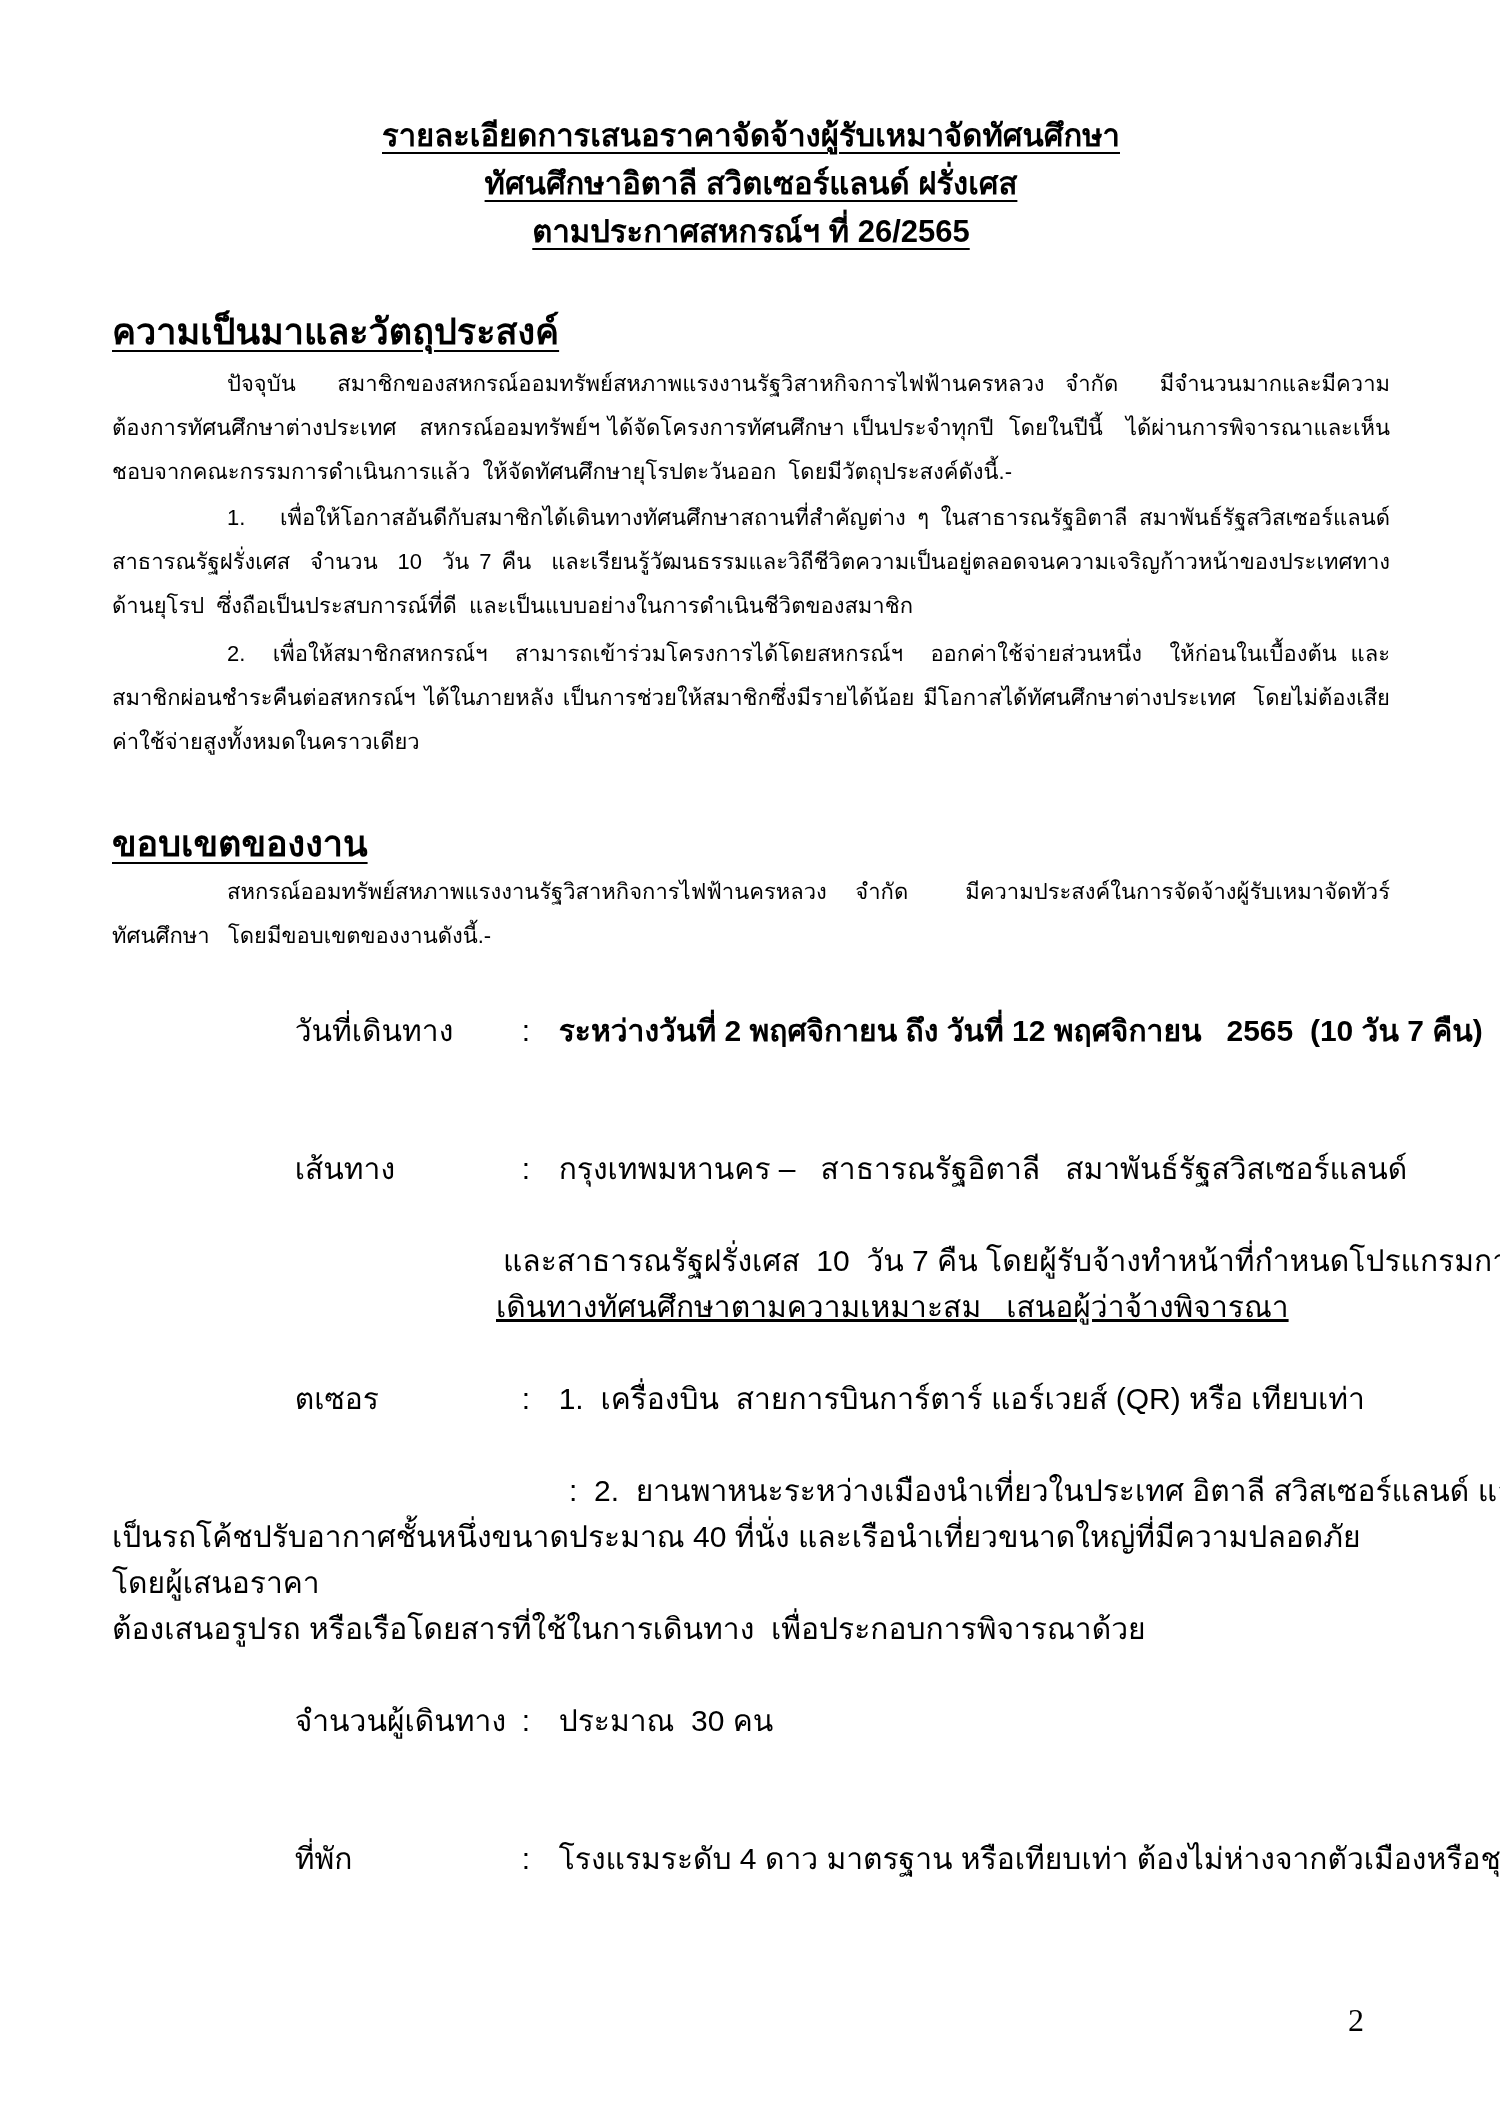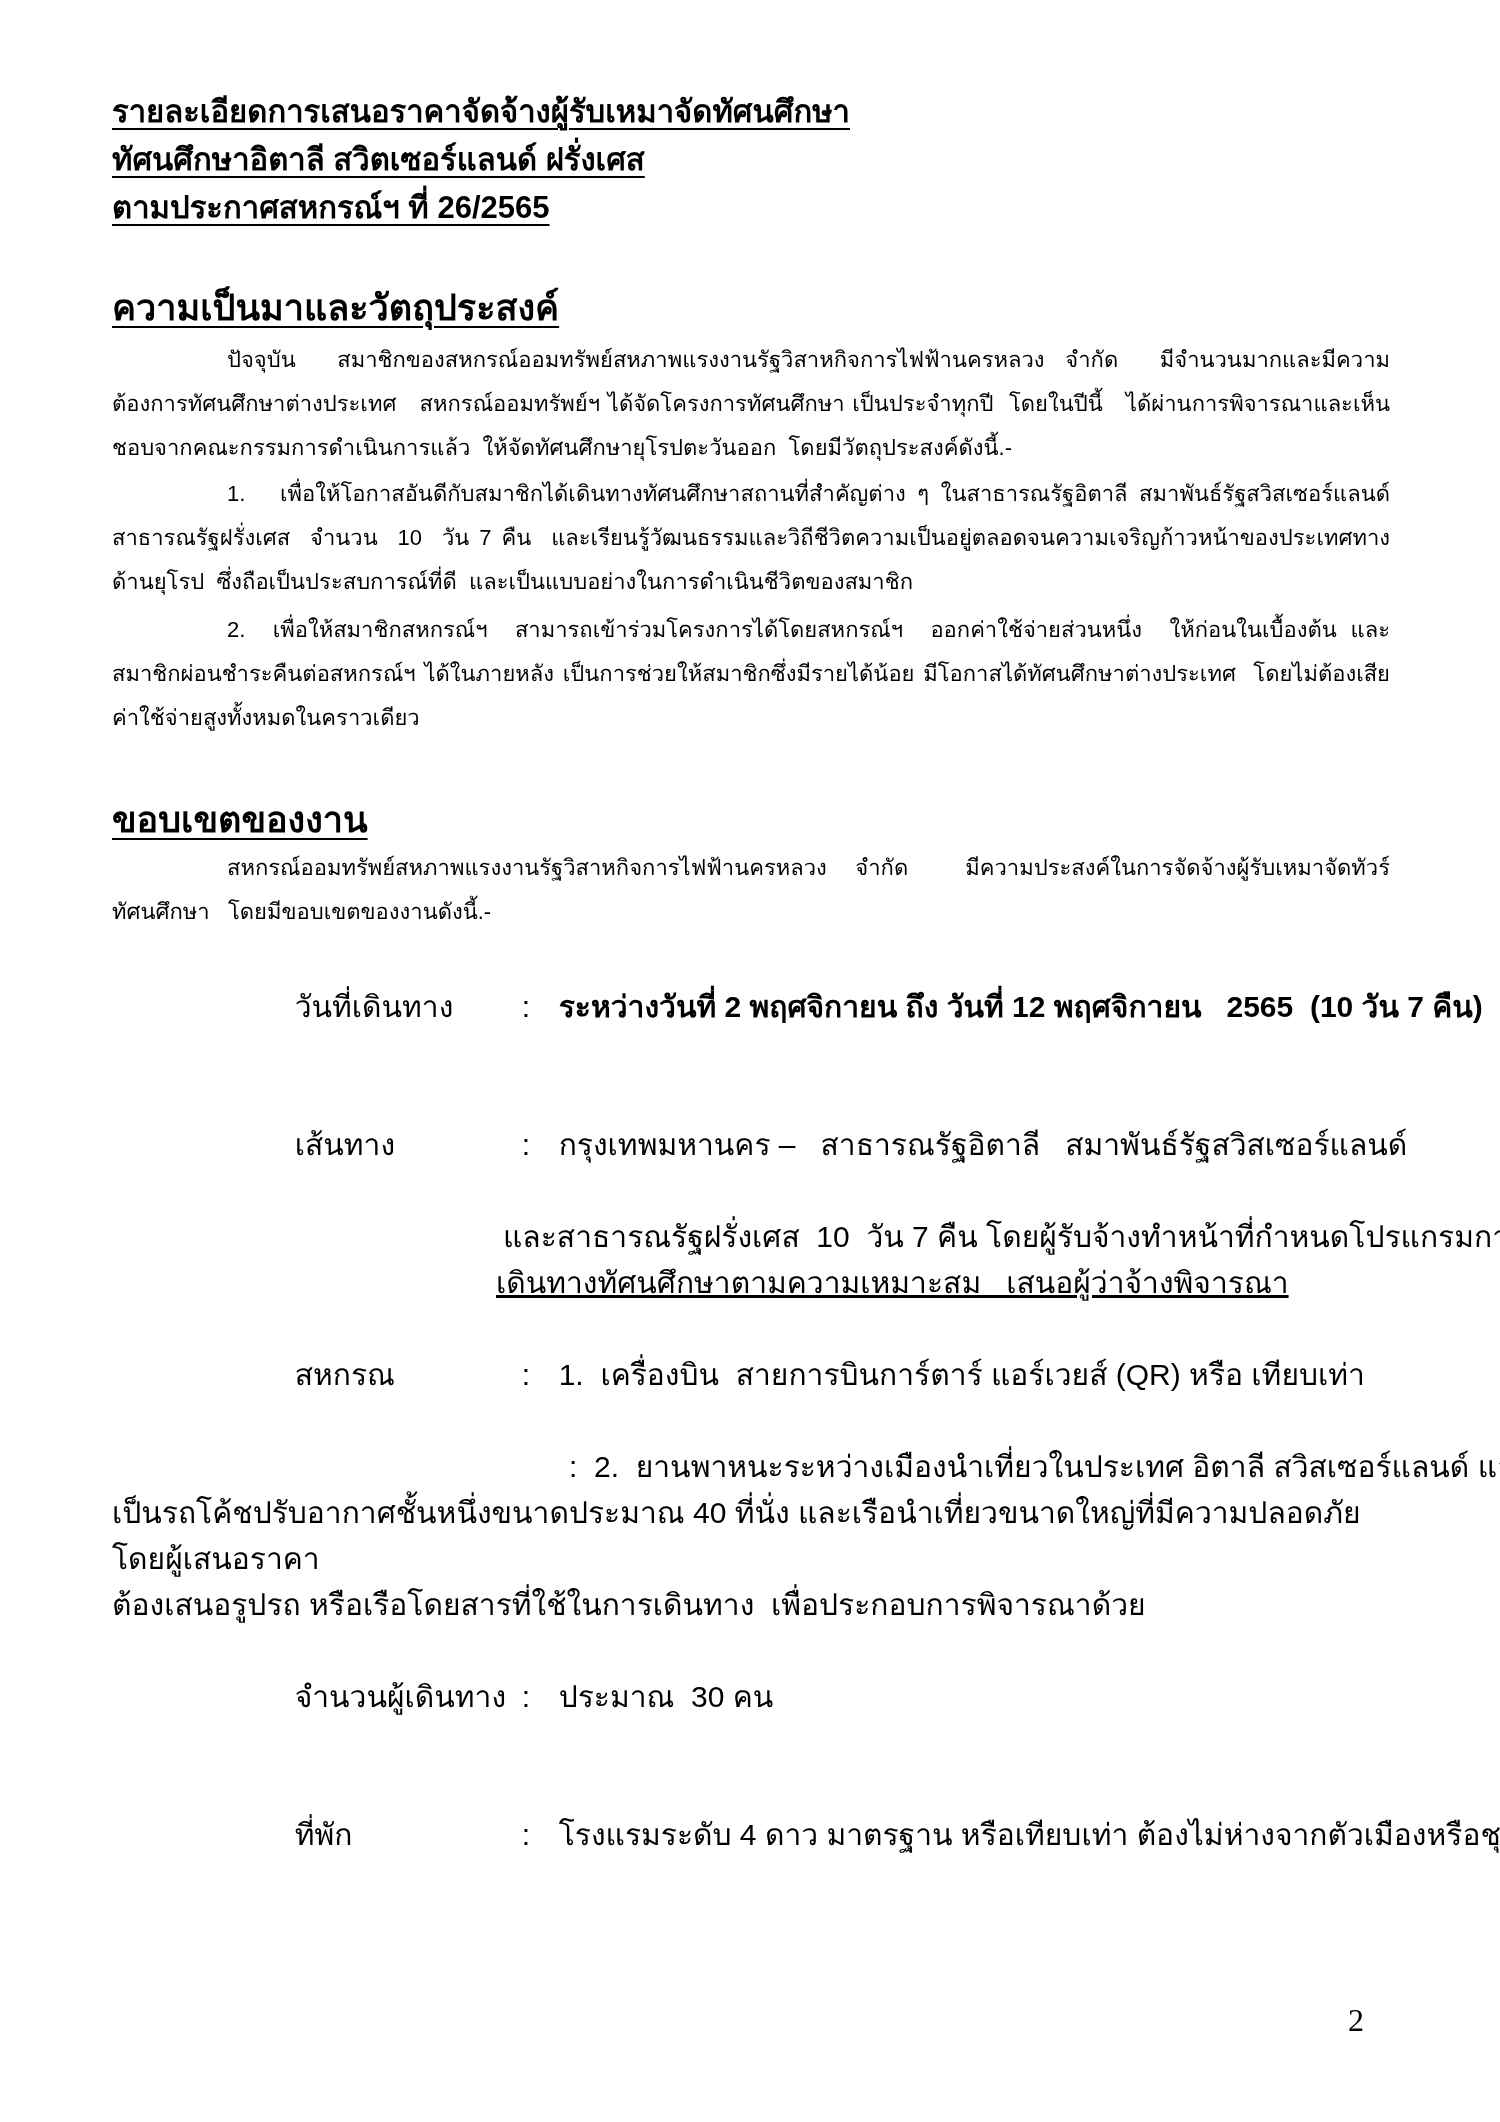--- a/index.html
+++ b/index.html
@@ -12,21 +12,22 @@
     font-family: "Liberation Sans", sans-serif;
     overflow: hidden;
   }
   .content {
     position: absolute;
     left: 112px;
     right: 110px;
     top: 0;
   }
   .title-block {
-    margin-top: 88px;
+    margin-top: 112px;
+    text-align: center;
     font-size: 31px;
     font-weight: bold;
     line-height: 48px;
   }
   .u {
     text-decoration: underline;
     text-decoration-thickness: 2px;
     text-underline-offset: 6px;
   }
   .sec-heading {
@@ -112,21 +113,21 @@
         <span class="dlabel">วันที่เดินทาง</span><span class="dcolon">:</span><span class="dval bold">ระหว่างวันที่ 2 พฤศจิกายน ถึง วันที่ 12 พฤศจิกายน   2565  (10 วัน 7 คืน)</span>
       </div>
 
       <div class="dline">
         <span class="dlabel">เส้นทาง</span><span class="dcolon">:</span><span class="dval">กรุงเทพมหานคร –   สาธารณรัฐอิตาลี   สมาพันธ์รัฐสวิสเซอร์แลนด์</span>
       </div>
       <div class="dline ml-route">และสาธารณรัฐฝรั่งเศส  10  วัน 7 คืน โดยผู้รับจ้างทำหน้าที่กำหนดโปรแกรมการ</div>
       <div class="dline ml-route2">เดินทางทัศนศึกษาตามความเหมาะสม   เสนอผู้ว่าจ้างพิจารณา</div>
 
       <div class="dline">
-        <span class="dlabel">สหกรณ</span><span class="dcolon">:</span><span class="dval">1.  เครื่องบิน  สายการบินการ์ตาร์ แอร์เวยส์ (QR) หรือ เทียบเท่า</span>
+        <span class="dlabel">ตเซอร</span><span class="dcolon">:</span><span class="dval">1.  เครื่องบิน  สายการบินการ์ตาร์ แอร์เวยส์ (QR) หรือ เทียบเท่า</span>
       </div>
       <div class="dline ml-veh2">:  2.  ยานพาหนะระหว่างเมืองนำเที่ยวในประเทศ อิตาลี สวิสเซอร์แลนด์ และฝรั่งเศส</div>
       <div class="dline full">เป็นรถโค้ชปรับอากาศชั้นหนึ่งขนาดประมาณ 40 ที่นั่ง และเรือนำเที่ยวขนาดใหญ่ที่มีความปลอดภัย โดยผู้เสนอราคา</div>
       <div class="dline full">ต้องเสนอรูปรถ หรือเรือโดยสารที่ใช้ในการเดินทาง  เพื่อประกอบการพิจารณาด้วย</div>
 
       <div class="dline">
         <span class="dlabel">จำนวนผู้เดินทาง</span><span class="dcolon">:</span><span class="dval">ประมาณ  30 คน</span>
       </div>
 
       <div class="dline">

